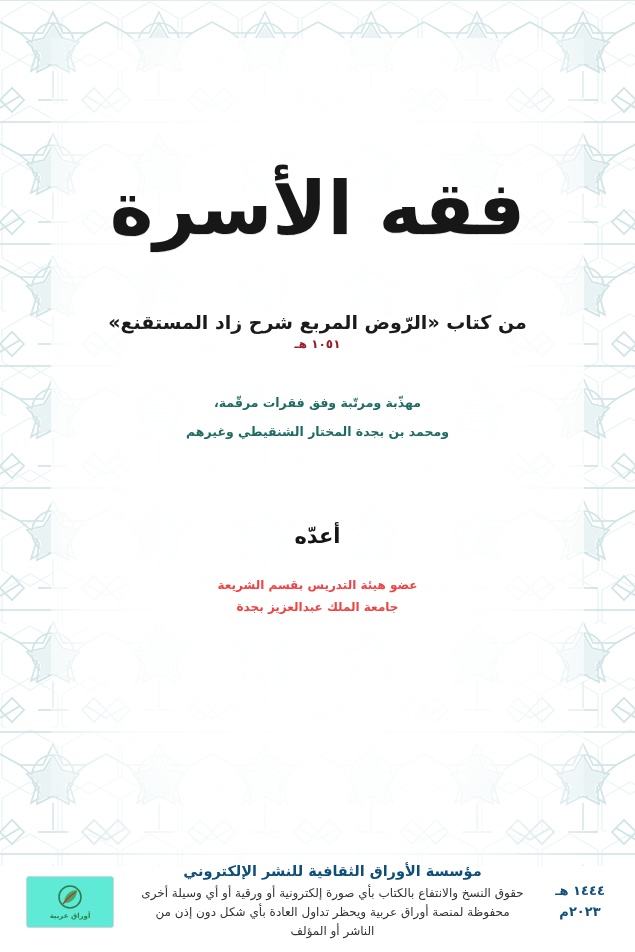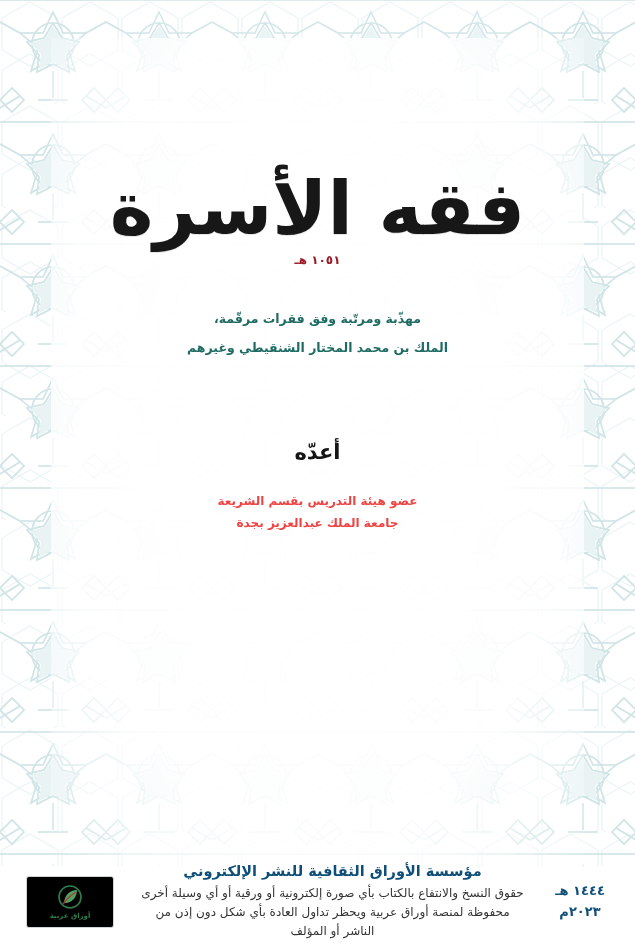--- a/index.html
+++ b/index.html
@@ -158,21 +158,21 @@
     font-family: "DejaVu Sans", sans-serif;
     font-size: 12px;
     color: #333333;
     line-height: 1.6;
   }
   .logo-box {
     width: 86px;
     height: 50px;
     border: 1px solid #cfd6da;
     border-radius: 3px;
-    background: #000000;
+    background: #5eead4;
     display: flex;
     flex-direction: column;
     align-items: center;
     justify-content: center;
     gap: 1px;
     flex: none;
   }
   .logo-mark {
     width: 30px;
     height: 26px;
@@ -229,26 +229,27 @@
       <rect x="0" y="866" width="635" height="2" fill="#ffffff"></rect>
     </svg>
   </div>
 
   <div class="veil"></div>
 
   <div class="content">
 
     <div class="main-title">فقه الأسرة</div>
 
+    <div class="source-line">من كتاب «الرّوض المربع شرح زاد المستقنع»</div>
 
     <div class="author-date">١٠٥١ هـ</div>
 
     <div class="notes">
       <div>مهذّبة ومرتّبة وفق فقرات مرقّمة،</div>
-      <div>الملك بن محمد المختار الشنقيطي وغيرهم</div>
+      <div>ومحمد بن بجدة المختار الشنقيطي وغيرهم</div>
     </div>
 
     <div class="prepared-label">أعدّه</div>
 
     <div class="affiliation">
       <div>عضو هيئة التدريس بقسم الشريعة</div>
       <div>جامعة الملك عبدالعزيز بجدة</div>
     </div>
 
   </div>

